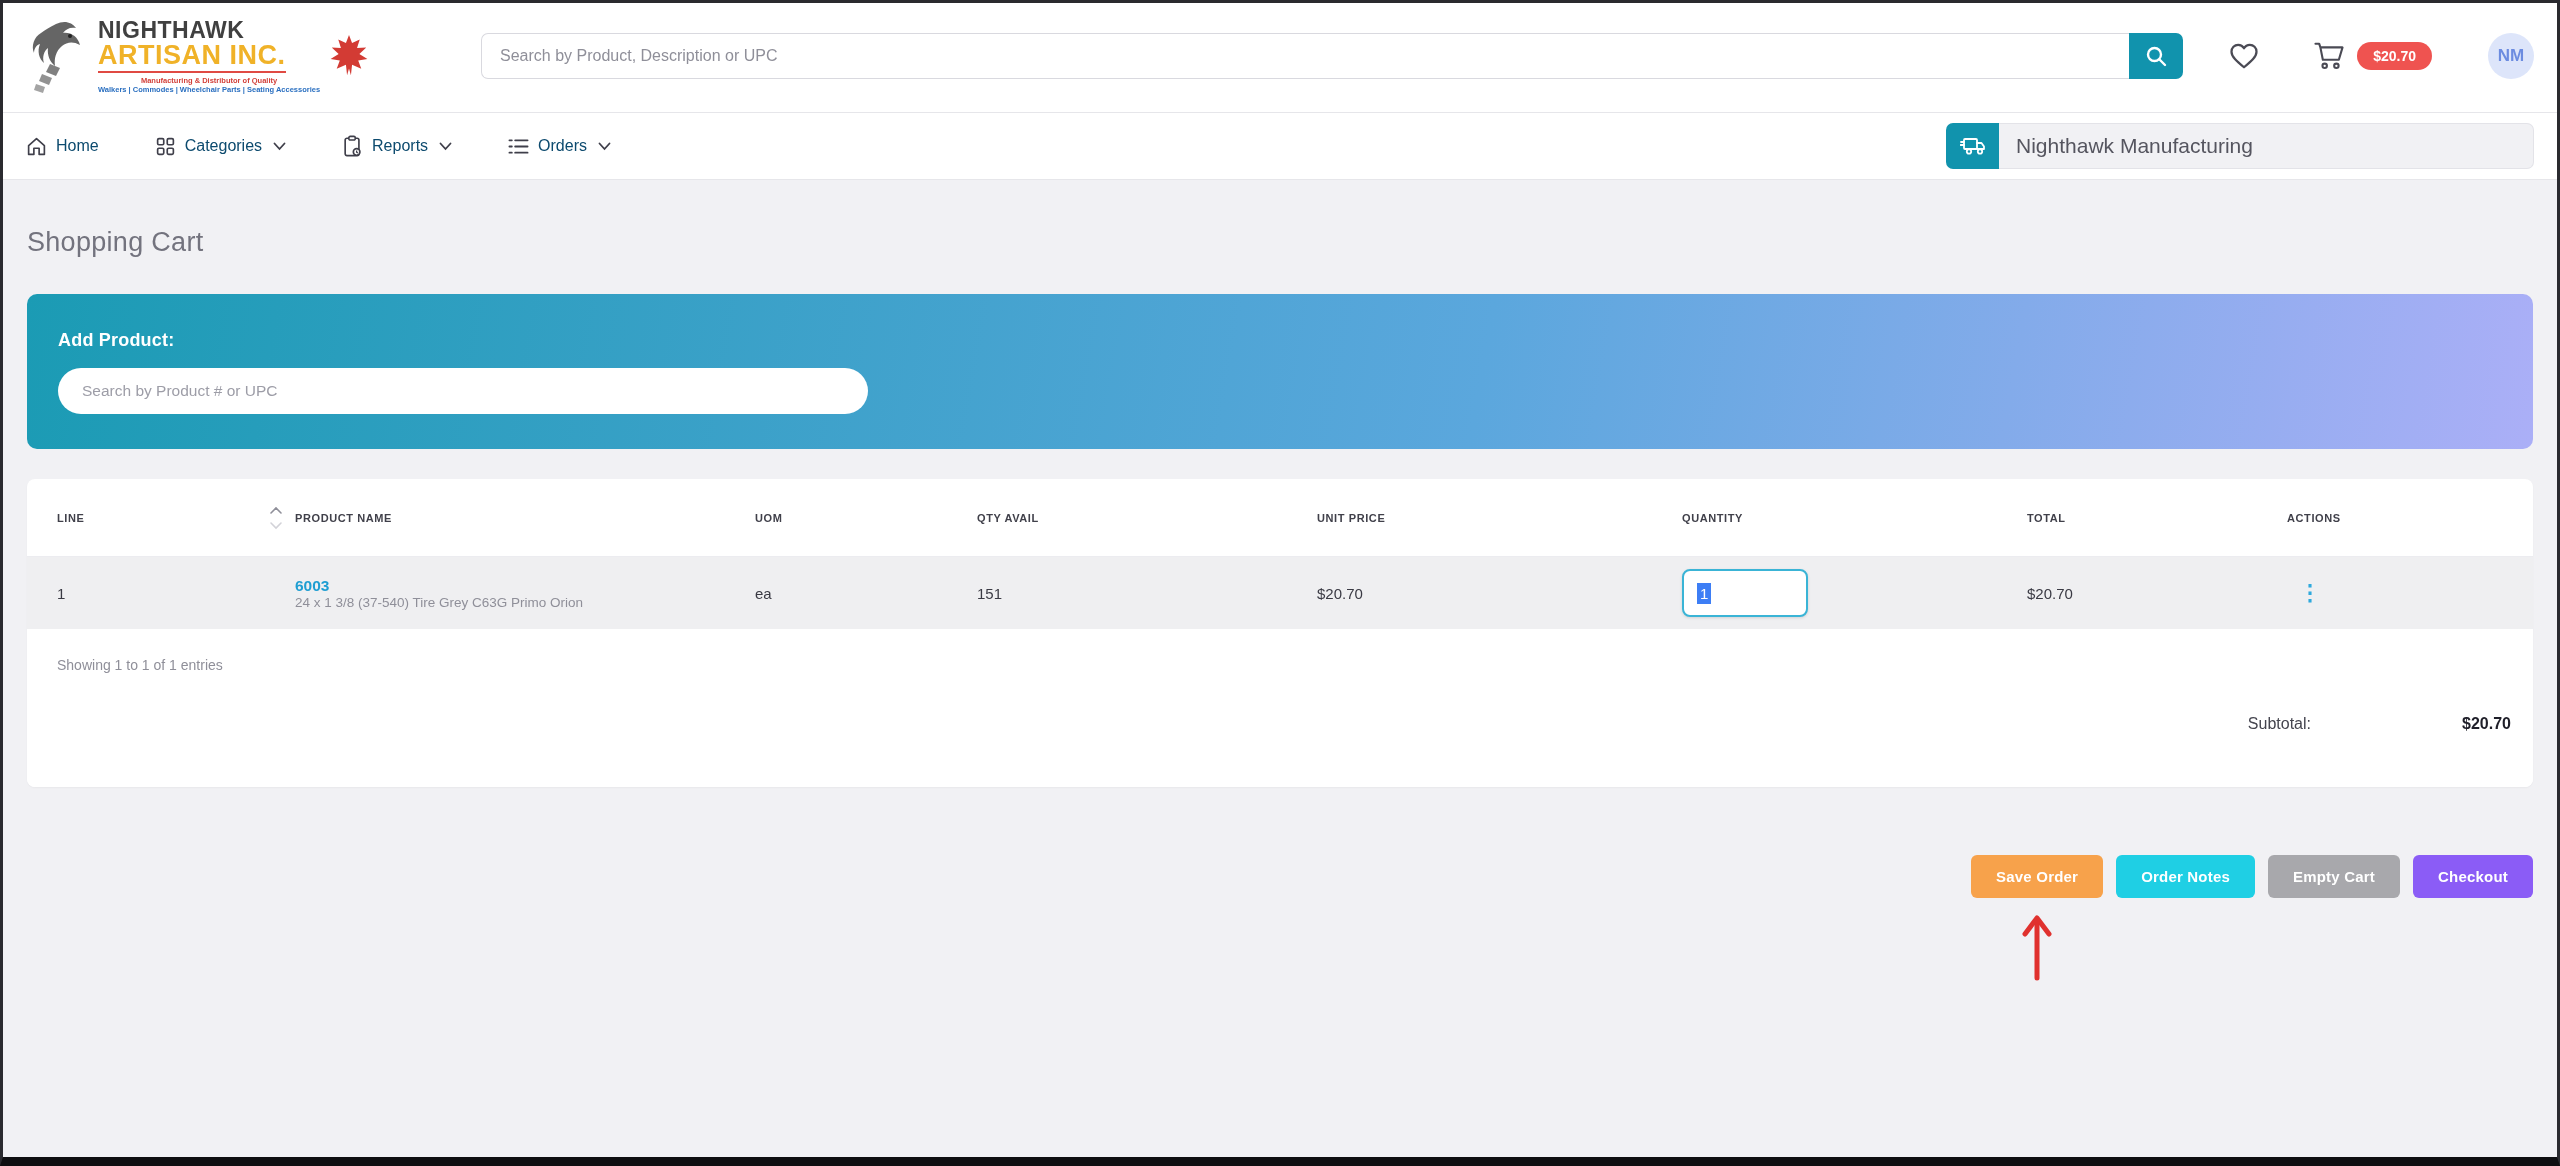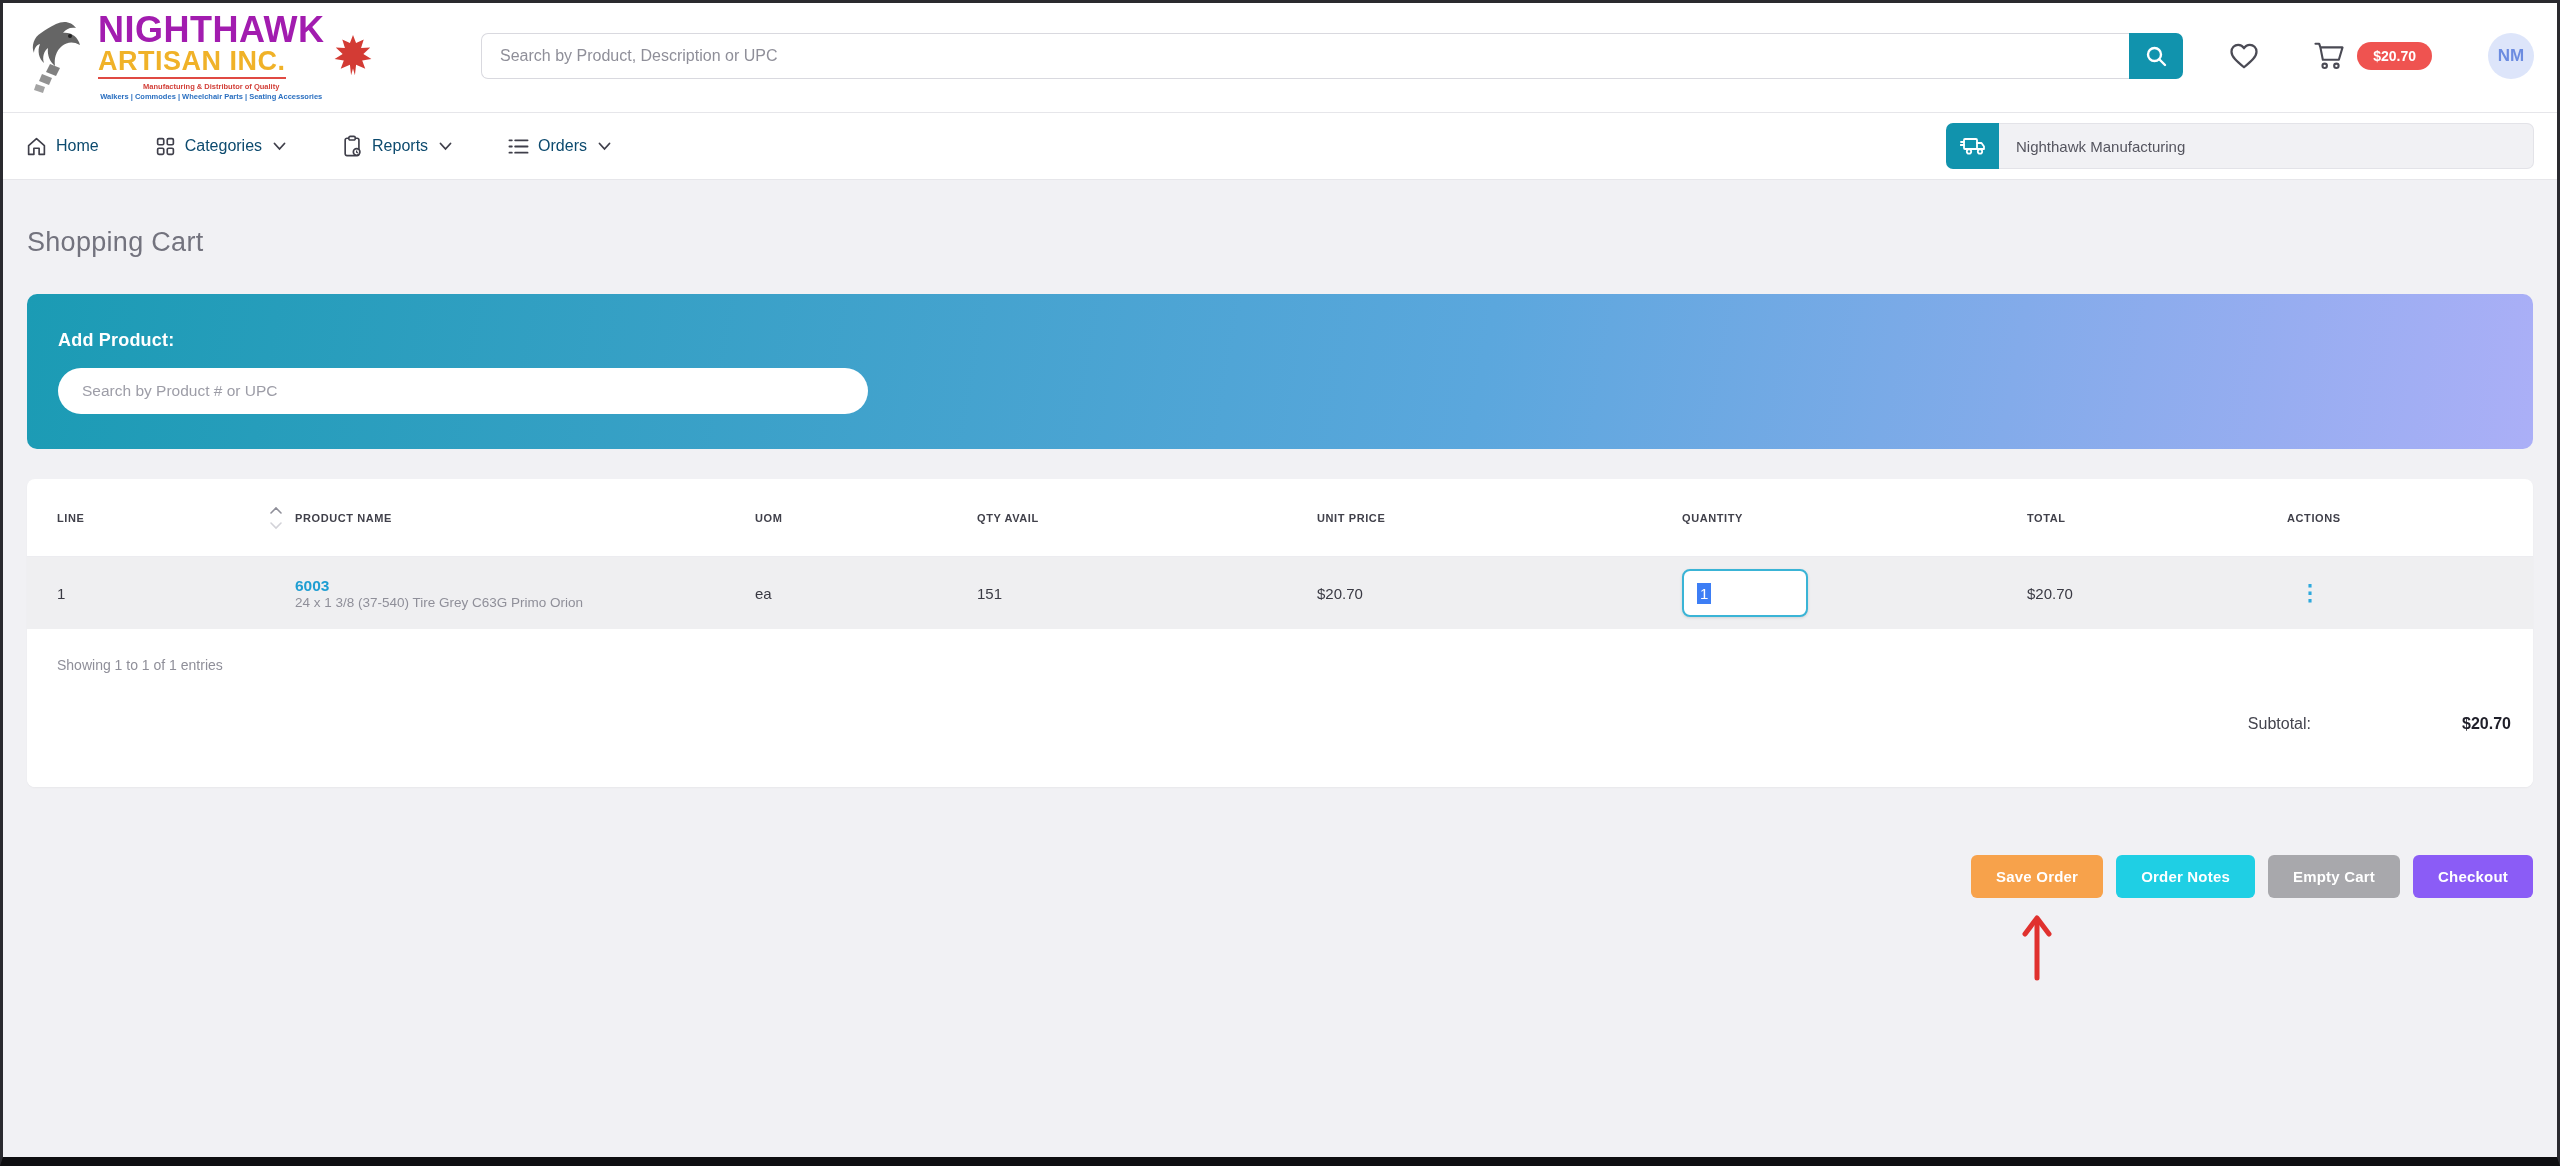--- a/index.html
+++ b/index.html
@@ -16,21 +16,21 @@
   }
 
   
   .topbar {
     height:113px; background:#fff; border-bottom:1px solid #e6e6ea;
     display:flex; align-items:center; padding:0 26px;
   }
   .logo { display:flex; align-items:center; width:455px; flex:0 0 auto; }
   .logo-hawk { width:64px; height:76px; margin-right:8px; }
   .logo-textblock { display:flex; flex-direction:column; line-height:1; }
-  .logo-line1 { color:#a21caf; font-weight:bold; font-size:36px; letter-spacing:.5px; }
+  .logo-line1 { color:#404040; font-weight:bold; font-size:23px; letter-spacing:.5px; }
   .logo-line2 { color:#f0b228; font-weight:bold; font-size:27px; letter-spacing:.5px;
                 border-bottom:2px solid #e04a43; padding-bottom:2px; width:max-content; }
   .logo-tag1 { color:#d23f38; font-size:7.5px; font-weight:bold; margin-top:4px; text-align:center; }
   .logo-tag2 { color:#2a6fc0; font-size:7.5px; font-weight:bold; margin-top:2px; text-align:center; }
   .logo-leaf { width:46px; height:46px; margin-left:6px; align-self:center; }
 
   .search-wrap { flex:1 1 auto; display:flex; height:46px; margin-right:46px; }
   .search-input {
     flex:1; border:1px solid #d9d9df; border-right:none; border-radius:7px 0 0 7px;
     font-size:16px; color:#3c3c46; padding:0 18px; outline:none; background:#fff;
@@ -65,21 +65,21 @@
   .nav-item svg { display:block; }
   .chev { margin-left:2px; }
   .nav-right { margin-left:auto; display:flex; height:46px; }
   .truck-btn {
     width:53px; background:#1193ad; border:none; border-radius:7px 0 0 7px;
     display:flex; align-items:center; justify-content:center; cursor:pointer;
   }
   .customer-field {
     width:535px; background:#f1f1f4; border:1px solid #e3e3e8; border-left:none;
     border-radius:0 7px 7px 0; display:flex; align-items:center;
-    padding:0 17px; font-size:15px; color:#55555f;
+    padding:0 17px; font-size:21px; color:#55555f;
   }
 
   
   .content { padding:0 27px; }
   .page-title { margin-top:47px; font-size:27px; font-weight:500; color:#73737e; letter-spacing:.3px; }
 
   .banner {
     margin-top:36px; height:155px; border-radius:10px;
     background:linear-gradient(100deg, #1b9bb4 0%, #5ba7dd 58%, #abaff7 100%);
     padding:36px 31px 0 31px;

